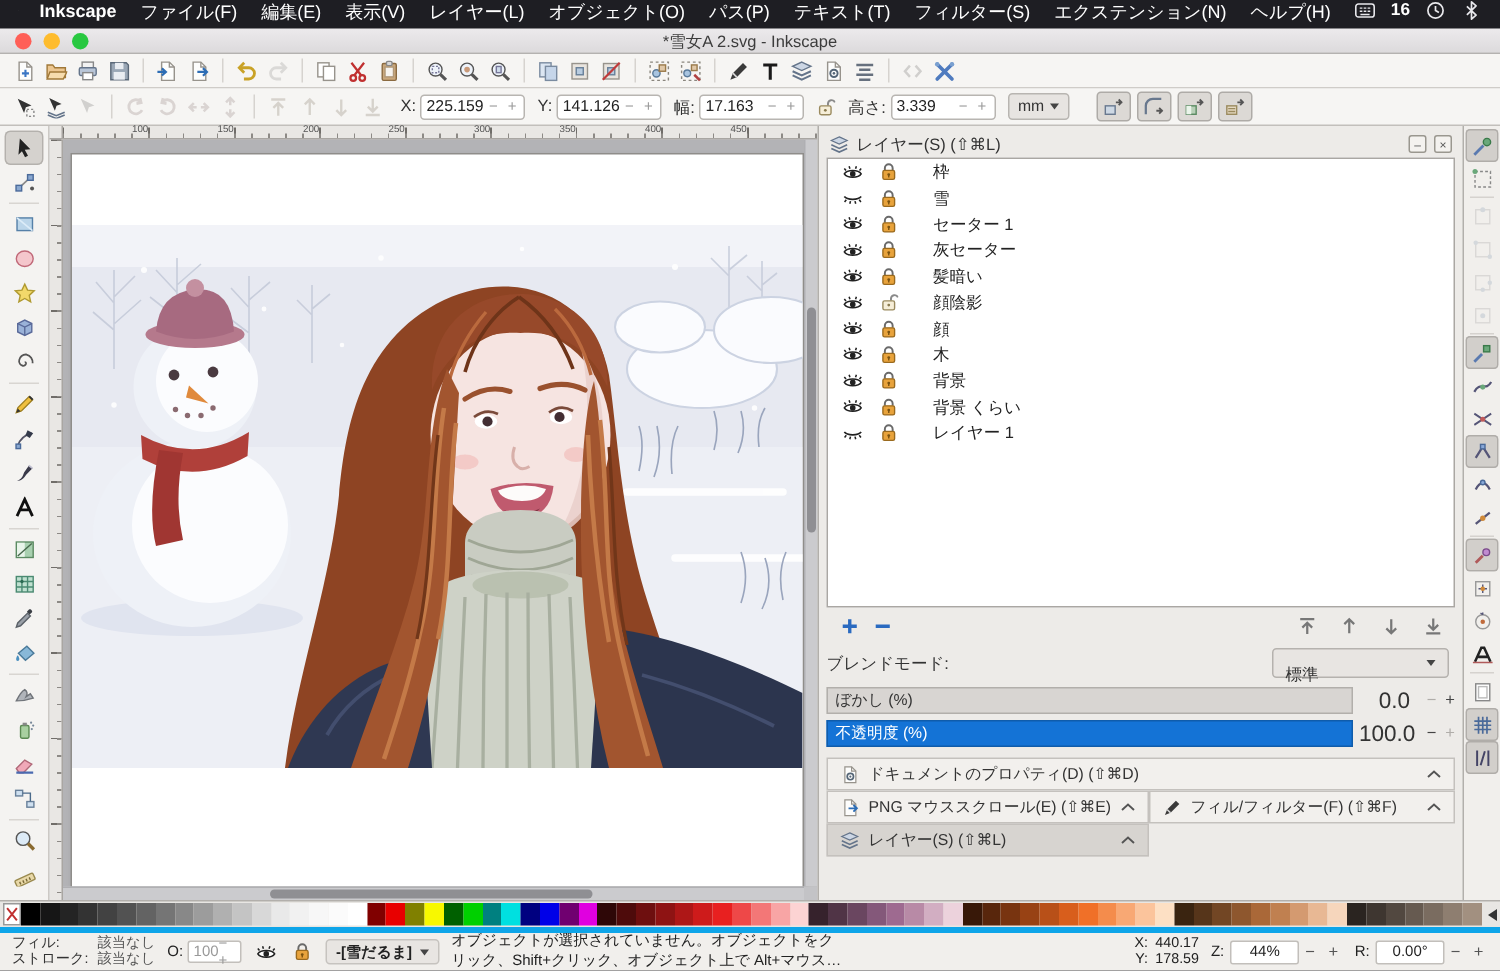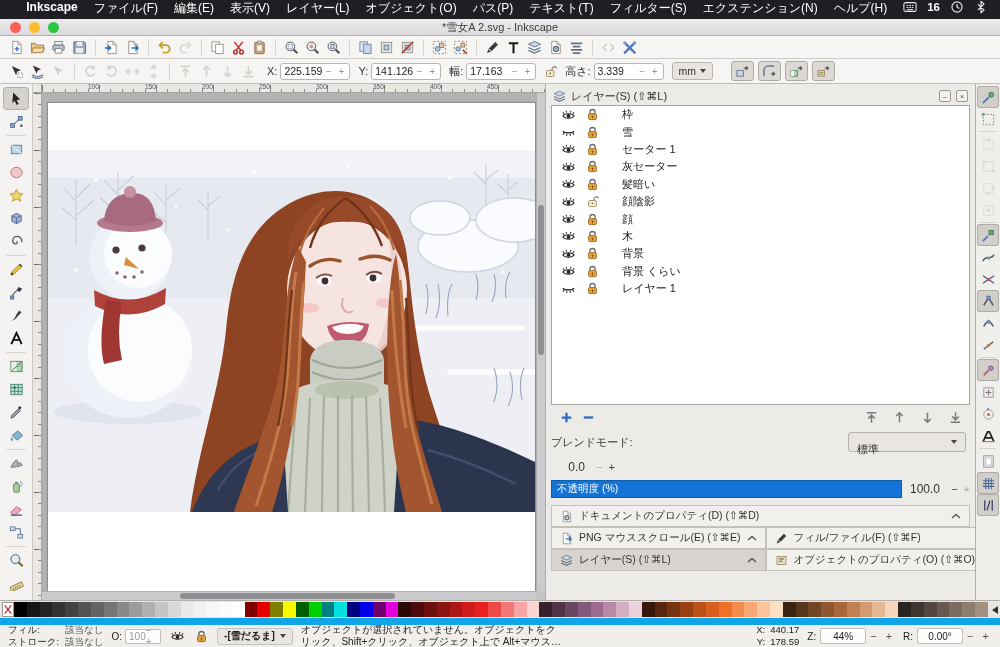--- a/index.html
+++ b/index.html
@@ -99,21 +99,21 @@
   .lbtn { width:22px; height:20px; border:none; background:transparent; display:flex; align-items:center; justify-content:center; cursor:pointer; }
   .arr-group { margin-left:auto; display:flex; gap:6px; }
   .blend-row { height:26px; display:flex; align-items:center; justify-content:space-between; gap:0; padding-right:4px; flex:none; }
   .blendsel { width:118px; height:20px; background:#e8e5e2; border:1px solid #b5b2ae; border-radius:3px;
               display:flex; align-items:center; padding:0 8px; font-size:11px; cursor:pointer; }
   .blendsel .bv { flex:1;margin-top:15px; }
   .slider-row { height:20px; display:flex; align-items:center; gap:4px; margin-top:2px; flex:none; }
   .track { flex:1; height:18px; border:1px solid #b2afab; background:#d8d5d2; display:flex; align-items:center;
            padding-left:5px; font-size:10.5px; color:#333; position:relative; cursor:pointer; }
   .track.blue { background:#1473d6; color:#fff; border-color:#0f5cab; }
-  .sval { width:34px; text-align:right; font-size:12px; }
+  .sval { width:34px; text-align:right; font-size:15px; }
   .sspin { width:26px; font-size:11px; color:#444; display:flex; gap:6px; justify-content:flex-end; }
   .sspin .dim { color:#b0ada9; }
   .dockpanels { margin-top:6px; flex:none; }
   .dockcell { height:22px; border:1px solid #c4c1bd; background:#f2f0ed; display:flex; align-items:center;
               gap:6px; padding:0 8px; font-size:10.5px; color:#333; cursor:pointer; }
   .dockcell.active { background:#d7d4d0; }
   .dockcell .dclabel { flex:1; white-space:nowrap; overflow:hidden; }
   .dockcell .icd { width:13px; height:13px; flex:none; }
   .chev { width:10px; height:6px; flex:none; }
   .dockgrid { display:grid; grid-template-columns:1fr 1fr; }
@@ -131,21 +131,21 @@
   .palette { position:absolute; left:0; top:600px; width:1000px; height:18px; background:#e8e6e3;
              border-top:1px solid #b2afab; display:flex; align-items:stretch; padding:1px 12px 1px 2px; }
   .swatch { flex:1 1 0; cursor:pointer; }
   .swatch-none { flex:0 0 12px; background:#fff; border:1px solid #999; }
   .swatch-none svg { width:100%; height:100%; }
   .pal-arrow { position:absolute; right:2px; top:6px; width:0; height:0; border-top:4px solid transparent;
                border-bottom:4px solid transparent; border-right:6px solid #333; }
 
   
   .statusbar { position:absolute; left:0; top:618px; width:1000px; height:29px; background:#f1efec;
-               border-top:7px solid #0ea5e9; display:flex; align-items:center; padding:0 8px; gap:8px;
+               border-top:4px solid #0ea5e9; display:flex; align-items:center; padding:0 8px; gap:8px;
                font-size:10px; color:#222; }
   .fs-block { display:grid; grid-template-columns:auto auto; column-gap:6px; row-gap:1px; font-size:9.5px; line-height:1.1; }
   .fs-block .lab { color:#333; } .fs-block .val { color:#555; }
   .ofield { display:flex; align-items:center; gap:3px; }
   .obox { width:36px; height:15px; background:#fff; border:1px solid #c2bfbb; border-radius:2px; display:flex;
           align-items:center; padding:0 3px; color:#999; font-size:10px; }
   .sb-icon { width:16px; height:16px; display:flex; align-items:center; justify-content:center; cursor:pointer; }
   .layermenu { display:flex; align-items:center; gap:5px; height:17px; padding:0 6px; background:#e8e5e2;
                border:1px solid #c6c3bf; border-radius:3px; font-size:10px; font-weight:600; cursor:pointer; white-space:nowrap; }
   .dna { width:0; height:0; border-left:3.5px solid transparent; border-right:3.5px solid transparent; border-top:4.5px solid #444; }
@@ -1025,20 +1025,23 @@
           </span>
       </div>
       <div class="blend-row">
         <span>ブレンドモード:</span>
         <span class="blendsel">
             <span class="bv">標準</span>
             <span class="dna"></span>
           </span>
       </div>
       <div class="slider-row">
+        <div class="track">
+            <span>ぼかし (%)</span>
+          </div>
         <span class="sval">0.0</span>
         <span class="sspin">
             <span class="dim">−</span>
             <span>+</span>
           </span>
       </div>
       <div class="slider-row">
         <div class="track blue">
             <span>不透明度 (%)</span>
           </div>
@@ -1071,41 +1074,31 @@
               <span class="dclabel">PNG マウススクロール(E) (⇧⌘E)</span>
               <svg class="chev" viewBox="0 0 10 6">
                 <path d="M1 5l4-3.6L9 5" fill="none" stroke="#555" stroke-width="1.3"></path>
               </svg>
             </div>
             <div class="dockcell">
               <svg class="icd" viewBox="0 0 16 16">
                 <path d="M2 14l1.8-4.6L11 2.2l2.8 2.8L6.6 12.2z" fill="#3a3a3a"></path>
                 <path d="M3.8 9.4l2.8 2.8" stroke="#d8d8d8" stroke-width="1.2"></path>
               </svg>
-              <span class="dclabel">フィル/ファイル(F) (⇧⌘F)</span>
+              <span class="dclabel">フィル/フィルター(F) (⇧⌘F)</span>
               <svg class="chev" viewBox="0 0 10 6">
                 <path d="M1 5l4-3.6L9 5" fill="none" stroke="#555" stroke-width="1.3"></path>
               </svg>
             </div>
             <div class="dockcell active">
               <svg class="icd" viewBox="0 0 16 16">
                 <path d="M8 1.5l6.5 3L8 7.5l-6.5-3z" fill="#ccd6e4" stroke="#64748a"></path>
                 <path d="M1.5 8l6.5 3 6.5-3M1.5 11l6.5 3 6.5-3" fill="none" stroke="#64748a" stroke-width="1.4"></path>
               </svg>
               <span class="dclabel">レイヤー(S) (⇧⌘L)</span>
-              <svg class="chev" viewBox="0 0 10 6">
-                <path d="M1 5l4-3.6L9 5" fill="none" stroke="#555" stroke-width="1.3"></path>
-              </svg>
-            </div>
-            <div class="dockcell">
-              <svg class="icd" viewBox="0 0 16 16">
-                <rect x="2.5" y="3" width="11" height="10" fill="#e8dcc8" stroke="#9a8a5e"></rect>
-                <path d="M5 6h6M5 9h4" stroke="#7a6a3e" stroke-width="1.3"></path>
-              </svg>
-              <span class="dclabel">オブジェクトのプロパティ(O) (⇧⌘O)</span>
               <svg class="chev" viewBox="0 0 10 6">
                 <path d="M1 5l4-3.6L9 5" fill="none" stroke="#555" stroke-width="1.3"></path>
               </svg>
             </div>
           </div>
         </div>
     </div>
 
     <div class="snapbar" id="snapbar">
         <button class="snapbtn active">

